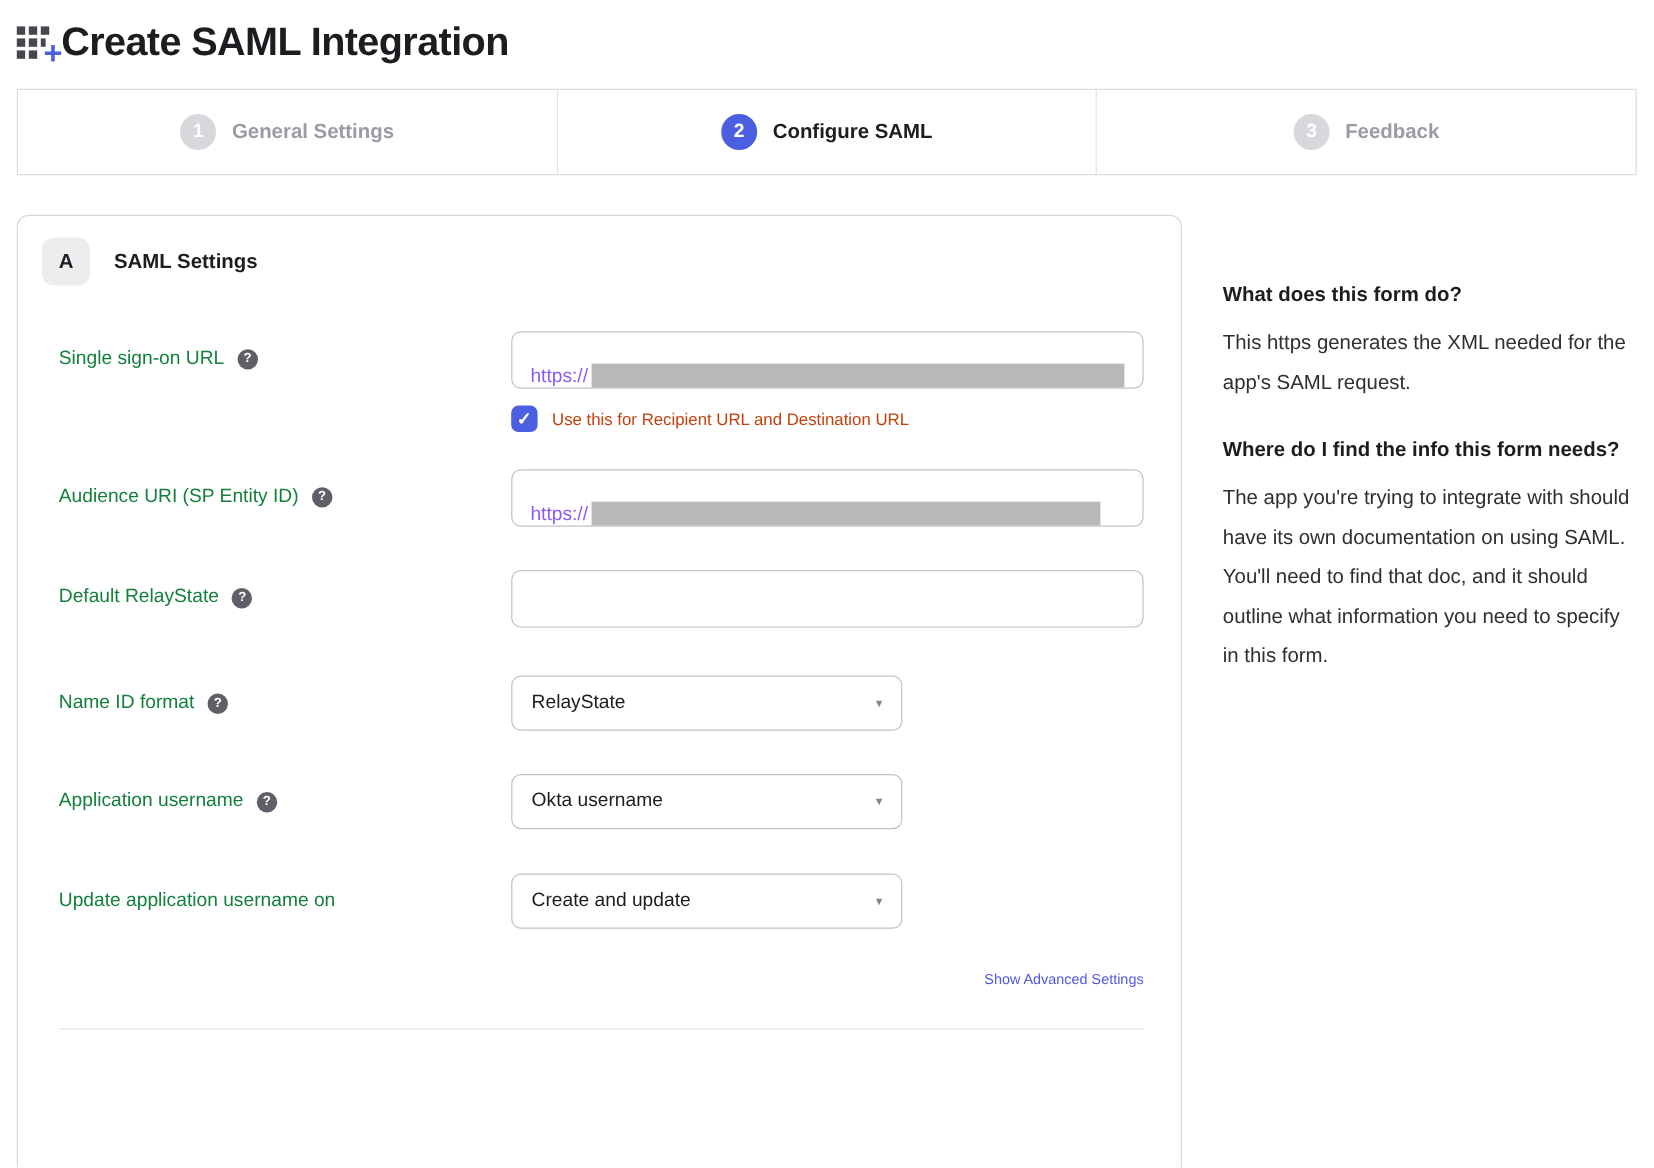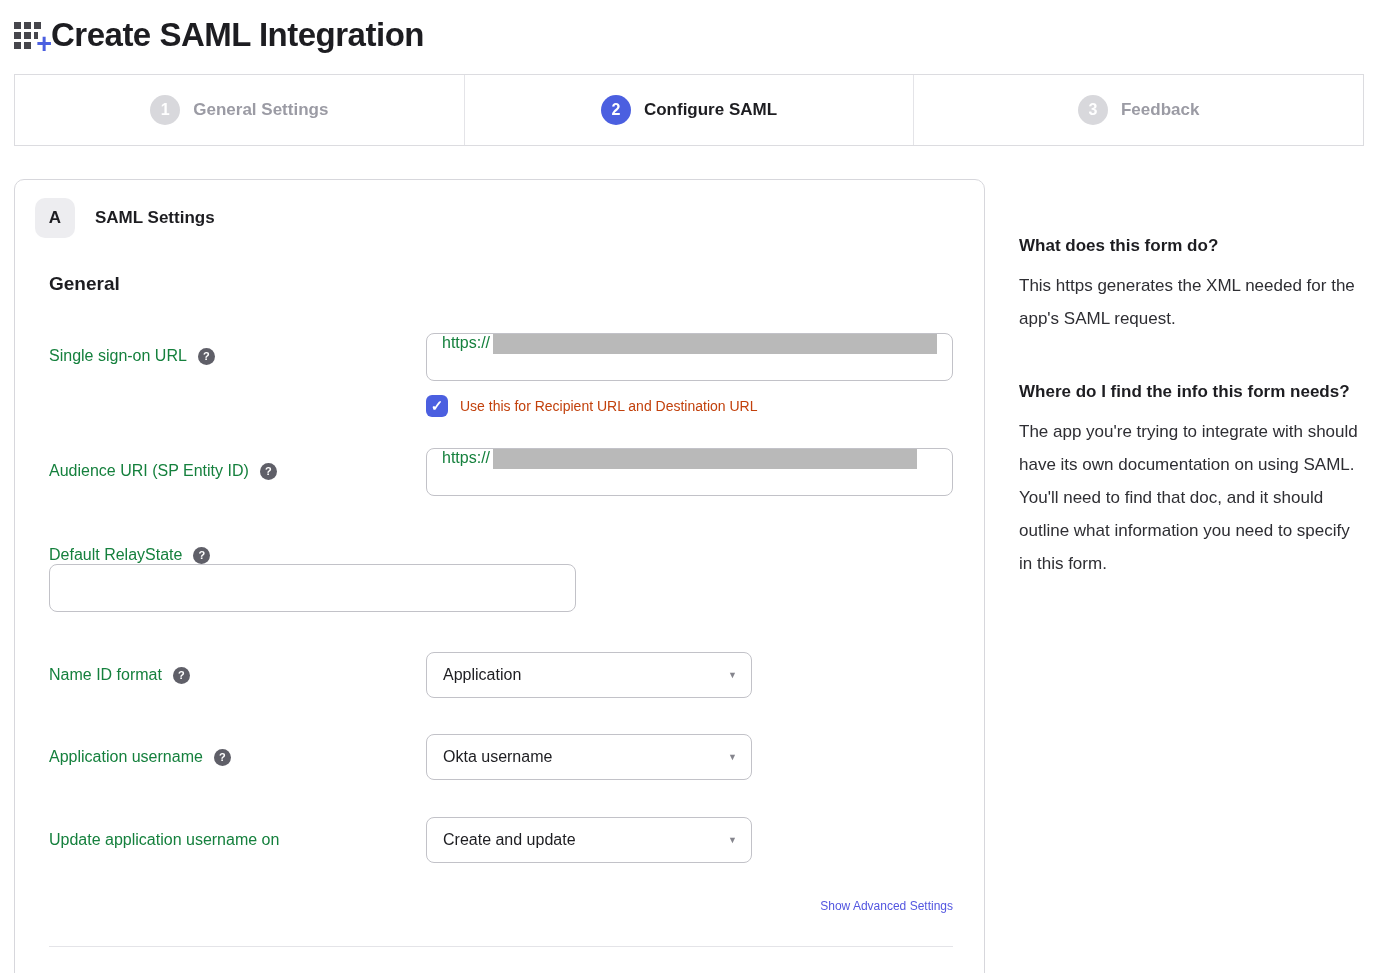--- a/index.html
+++ b/index.html
@@ -62,21 +62,21 @@
   .field-label { font-size:16px; color:#15803d; }
   .help-icon {
     width:17px; height:17px; border-radius:50%; background:#5f5f68; flex:none;
     display:flex; align-items:center; justify-content:center;
     color:#fff; font-size:11px; font-weight:700; cursor:pointer;
   }
   .field-col { width:527px; flex:none; }
 
   .text-input {
     height:48px; border:1px solid #c2c2c8; border-radius:8px; background:#fff;
-    display:flex; align-items:flex-start; padding:0 15px; font-size:16px; color:#15803d;
+    display:flex; align-items:flex-end; padding:0 15px; font-size:16px; color:#8b5cf6;
   }
   .redacted { height:20px; background:#b9b9b9; flex:1; margin-left:3px; }
   .redacted.short { margin-right:20px; }
 
   .checkbox-row { display:flex; align-items:center; gap:12px; margin-top:14px; }
   .checkbox {
     width:22px; height:22px; border-radius:6px; background:#4b5fe0; flex:none;
     display:flex; align-items:center; justify-content:center;
     color:#fff; font-size:15px; font-weight:700; cursor:pointer;
   }
@@ -95,30 +95,30 @@
   }
   .caret { font-size:9px; color:#85858d; }
 
   .link-row { margin-top:33px; text-align:right; }
   .adv-link { font-size:12px; color:#5356e0; text-decoration:none; cursor:pointer; }
   .divider { margin-top:32px; border-top:1px solid #e4e4e8; height:0; }
 
   
   .row-sso   { margin-top:38px; }
   .row-aud   { margin-top:31px; }
-  .row-relay { margin-top:36px;flex-direction:column; }
+  .row-relay { margin-top:36px; }
   .row-nid   { margin-top:40px; }
   .row-user  { margin-top:36px; }
   .row-upd   { margin-top:37px; }
 
   
   .sidebar { margin-left:34px; padding-top:54px; width:346px; }
   .sb-heading { font-size:17px; font-weight:700; color:#1d1d21; line-height:25px; margin-bottom:11px; }
   .sb-body { font-size:17px; line-height:33px; color:#2e2e33; }
-  .sb-section + .sb-section { margin-top:44px; }
+  .sb-section + .sb-section { margin-top:27px; }
 </style>
 </head>
 <body>
 
 <div class="page">
 
   <div class="header">
     <span class="app-icon">
       <span class="cells">
         <span class="cell"></span>
@@ -153,21 +153,20 @@
 
   <div class="main">
 
     <div class="card">
       <div class="section-header">
         <span class="section-badge">A</span>
         <span class="section-title">SAML Settings</span>
       </div>
 
       <div class="form-body">
-        <div class="group-title">General</div>
 
         <div class="form-row row-sso">
           <div class="label-col">
             <span class="field-label">Single sign-on URL</span>
             <span class="help-icon">?</span>
           </div>
           <div class="field-col">
             <div class="text-input">
               <span>https://</span>
               <span class="redacted"></span>
@@ -202,21 +201,21 @@
           </div>
         </div>
 
         <div class="form-row row-nid">
           <div class="label-col">
             <span class="field-label">Name ID format</span>
             <span class="help-icon">?</span>
           </div>
           <div class="field-col">
             <div class="dropdown">
-              <span>Application</span>
+              <span>RelayState</span>
               <span class="caret">▼</span>
             </div>
           </div>
         </div>
 
         <div class="form-row row-user">
           <div class="label-col">
             <span class="field-label">Application username</span>
             <span class="help-icon">?</span>
           </div>

